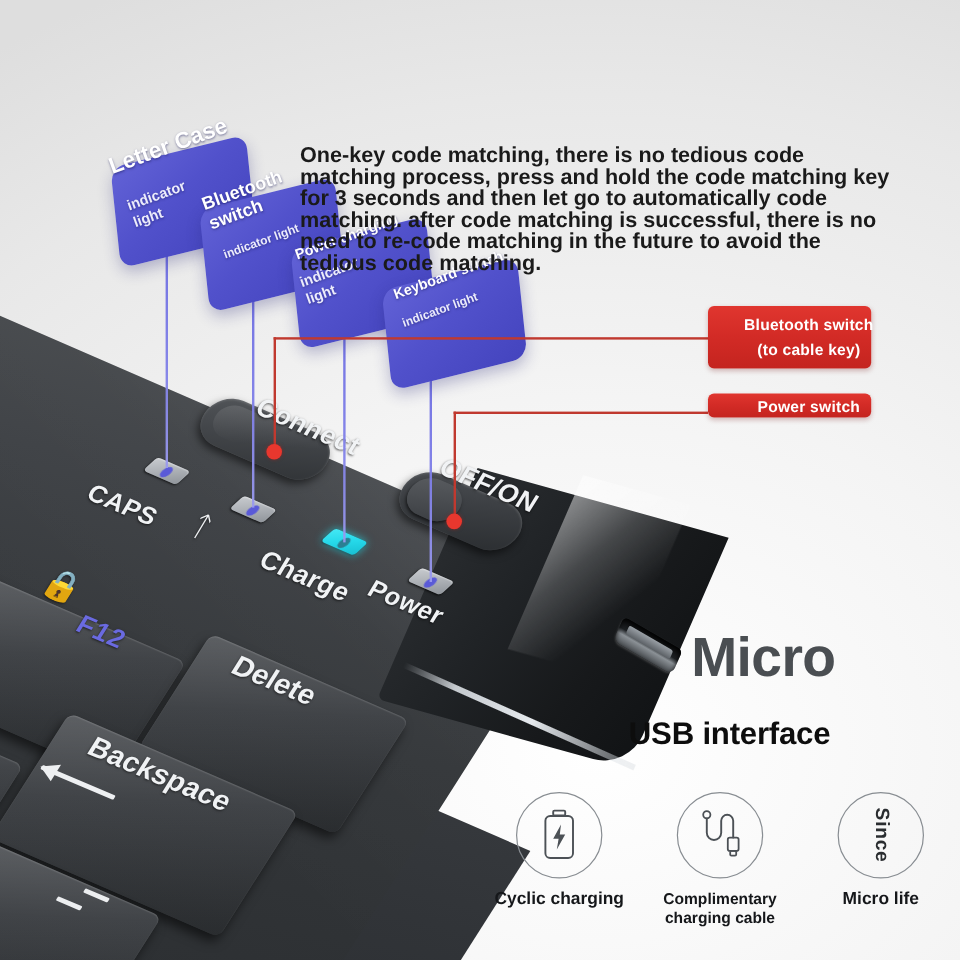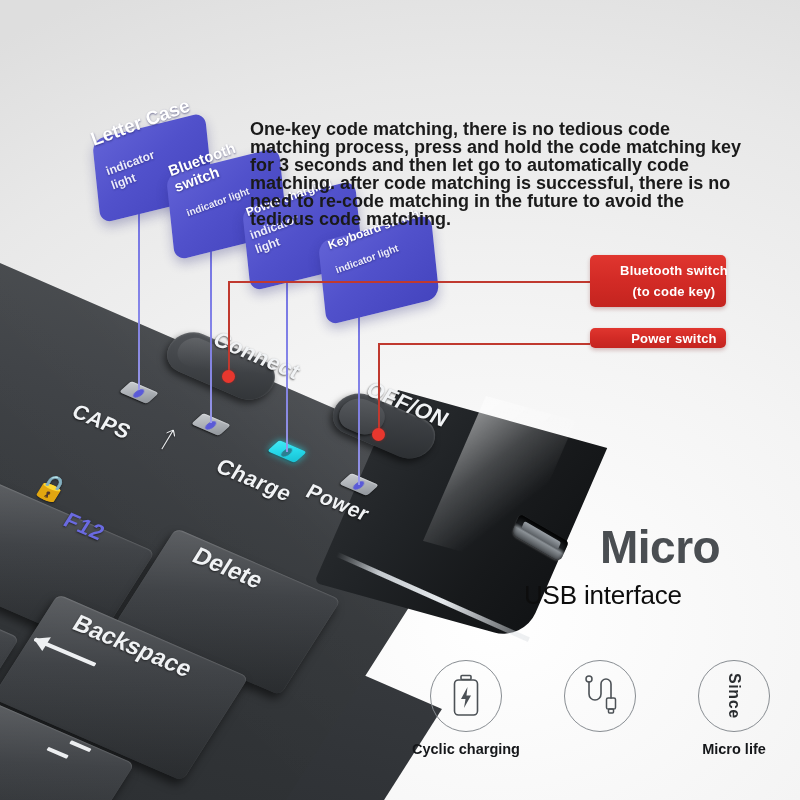--- a/index.html
+++ b/index.html
@@ -331,26 +331,26 @@
     position: absolute; left: 440px; top: 60px;
     font-size: 28px; font-weight: bold; color: #111111;
     letter-spacing: -0.3px; white-space: nowrap;
   }
   #body-copy {
     position: absolute; left: 250px; top: 120px; width: 500px;
     font-size: 18px; font-weight: bold; color: #1a1a1a;
     line-height: 18px;
   }
   #micro-word {
-    position: absolute; left: 600px; top: 520px;
+    position: absolute; left: 576px; top: 520px;
     font-size: 46px; font-weight: bold; color: #4a4e52; letter-spacing: -0.5px;
   }
   #usb-word {
-    position: absolute; left: 524px; top: 580px;
-    font-size: 26px; font-weight: normal; color: #0d0d0d; letter-spacing: -0.2px;
+    position: absolute; left: 524px; top: 596px;
+    font-size: 26px; font-weight: bold; color: #0d0d0d; letter-spacing: -0.2px;
   }
 
   
   #features {
     position: absolute; left: 404px; top: 660px;
     width: 392px; height: 130px;
     display: flex; justify-content: space-between;
   }
   .feature { width: 124px; display: flex; flex-direction: column; align-items: center; }
   .feature-circle {
@@ -460,21 +460,21 @@
   <div class="red-line" id="redline-bt-h"></div>
   <div class="red-line" id="redline-bt-v"></div>
   <div class="red-dot" id="reddot-bt"></div>
 
   <div class="red-line" id="redline-pw-h"></div>
   <div class="red-line" id="redline-pw-v"></div>
   <div class="red-dot" id="reddot-pw"></div>
 
   <div class="red-box" id="red-box-bt">
     <span>Bluetooth switch</span>
-    <span>(to code key)</span>
+    <span>(to cable key)</span>
   </div>
   <div class="red-box" id="red-box-power">
     <span>Power switch</span>
   </div>
 
   <div id="body-copy">One-key code matching, there is no tedious code matching process, press and hold the code matching key for 3 seconds and then let go to automatically code matching. after code matching is successful, there is no need to re-code matching in the future to avoid the tedious code matching.</div>
 
   <div id="micro-word">Micro</div>
   <div id="usb-word">USB interface</div>
 
@@ -493,20 +493,21 @@
 
     <div class="feature">
       <div class="feature-circle">
         <svg width="36" height="44" viewBox="0 0 36 44">
           <circle cx="7" cy="5" r="3" fill="none" stroke="#4c5156" stroke-width="1.5"></circle>
           <path d="M7 8 V20 a6 6 0 0 0 12 0 V10 a5 5 0 0 1 10 0 V24" fill="none" stroke="#4c5156" stroke-width="1.6" stroke-linecap="round"></path>
           <rect x="24.5" y="24" width="9" height="11" rx="1.6" fill="none" stroke="#4c5156" stroke-width="1.5"></rect>
           <rect x="26.5" y="35" width="5" height="4" rx="1" fill="none" stroke="#4c5156" stroke-width="1.5"></rect>
         </svg>
       </div>
+      <div class="feature-label small">Complimentary<br>charging cable</div>
     </div>
 
     <div class="feature">
       <div class="feature-circle">
         <span class="since-text">Since</span>
       </div>
       <div class="feature-label">Micro life</div>
     </div>
 
   </div>

